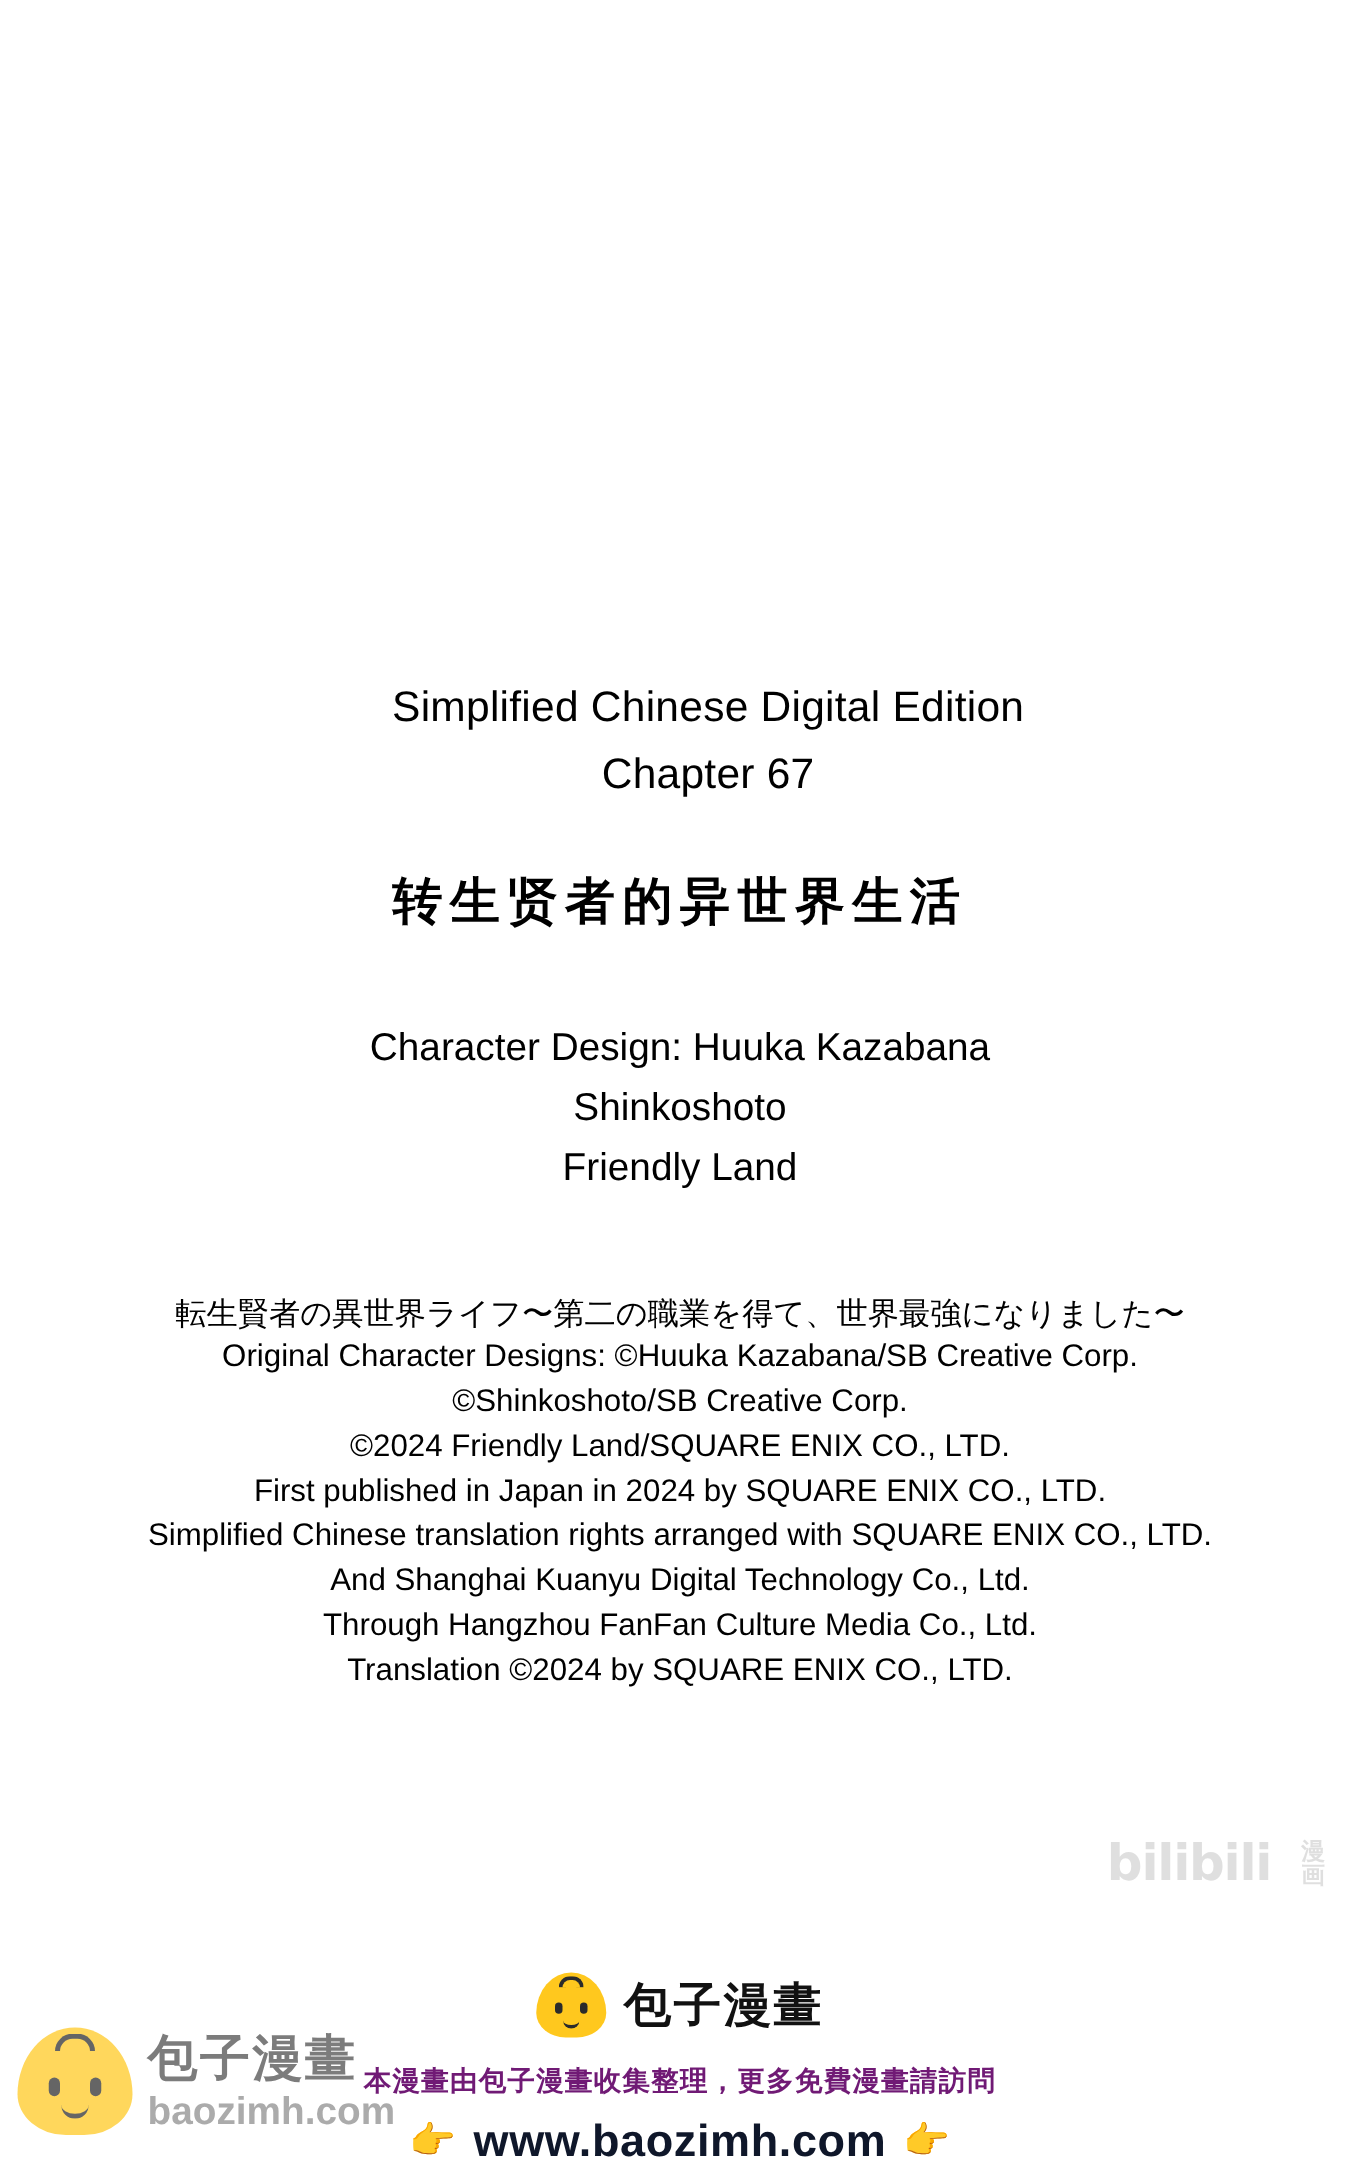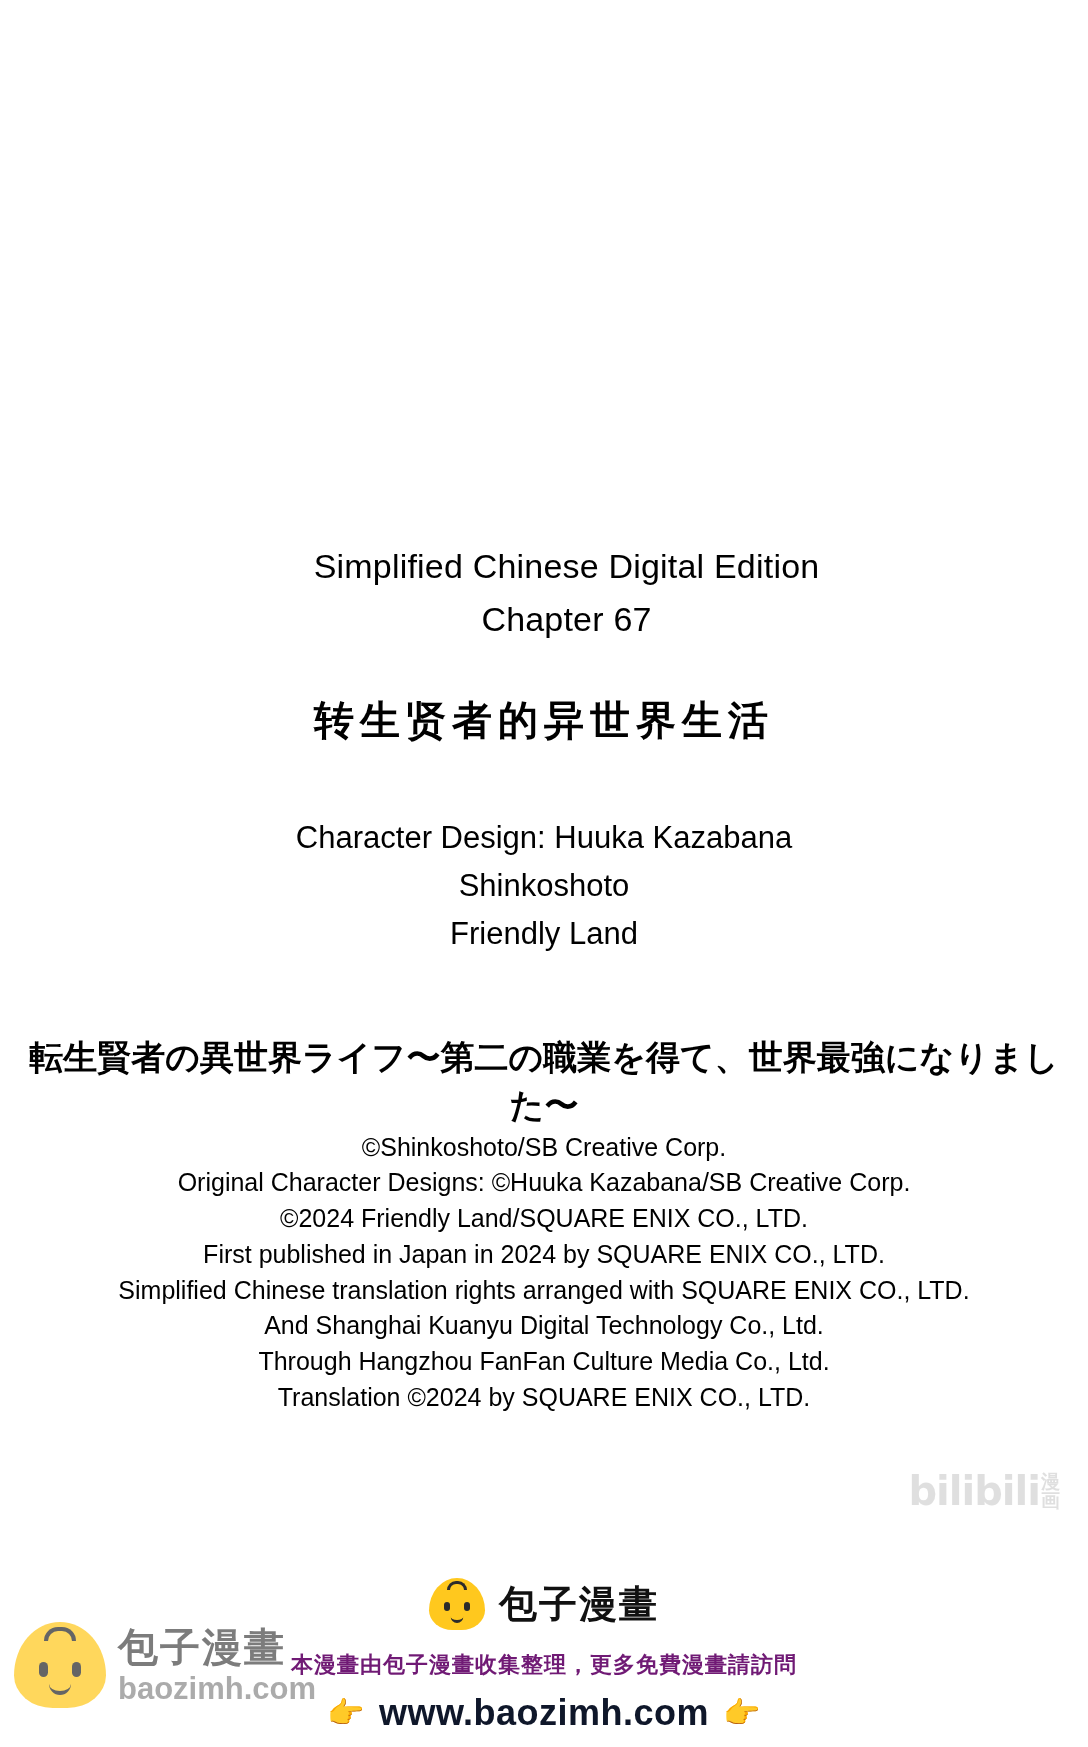--- a/index.html
+++ b/index.html
@@ -55,33 +55,32 @@
   }
 
   .legal {
     margin-top: 74px;
     font-size: 25px;
     line-height: 1.43;
     font-family: "Liberation Sans", sans-serif;
   }
   .legal .jp {
     font-family: "DejaVu Sans", sans-serif;
-    font-size: 34px;
+    font-size: 25px;
     letter-spacing: 0px;
-    font-weight: bold;
   }
 
   
   .bili-mark {
     position: absolute;
     right: 28px;
     top: 1468px;
     display: flex;
     align-items: center;
-    gap: 1px;
+    gap: 24px;
     opacity: 0.18;
     font-family: "DejaVu Sans", sans-serif;
   }
   .bili-mark .bili-text {
     font-size: 40px;
     font-weight: 700;
     color: #555;
     letter-spacing: -1px;
   }
   .bili-mark .bili-cn {
@@ -272,22 +271,22 @@
 
     <div class="staff">
       <div>Character Design: Huuka Kazabana</div>
       <div>Shinkoshoto</div>
       <div>Friendly Land</div>
     </div>
 
     <div class="legal">
 
       <div class="jp">転生賢者の異世界ライフ〜第二の職業を得て、世界最強になりました〜</div>
+      <div>Original Character Designs: ©Huuka Kazabana/SB Creative Corp.</div>
       <div>©Shinkoshoto/SB Creative Corp.</div>
-      <div>Original Character Designs: ©Huuka Kazabana/SB Creative Corp.</div>
       <div>©2024 Friendly Land/SQUARE ENIX CO., LTD.</div>
       <div>First published in Japan in 2024 by SQUARE ENIX CO., LTD.</div>
       <div>Simplified Chinese translation rights arranged with SQUARE ENIX CO., LTD.</div>
       <div>And Shanghai Kuanyu Digital Technology Co., Ltd.</div>
       <div>Through Hangzhou FanFan Culture Media Co., Ltd.</div>
       <div>Translation ©2024 by SQUARE ENIX CO., LTD.</div>
     </div>
 
   </div>
 

